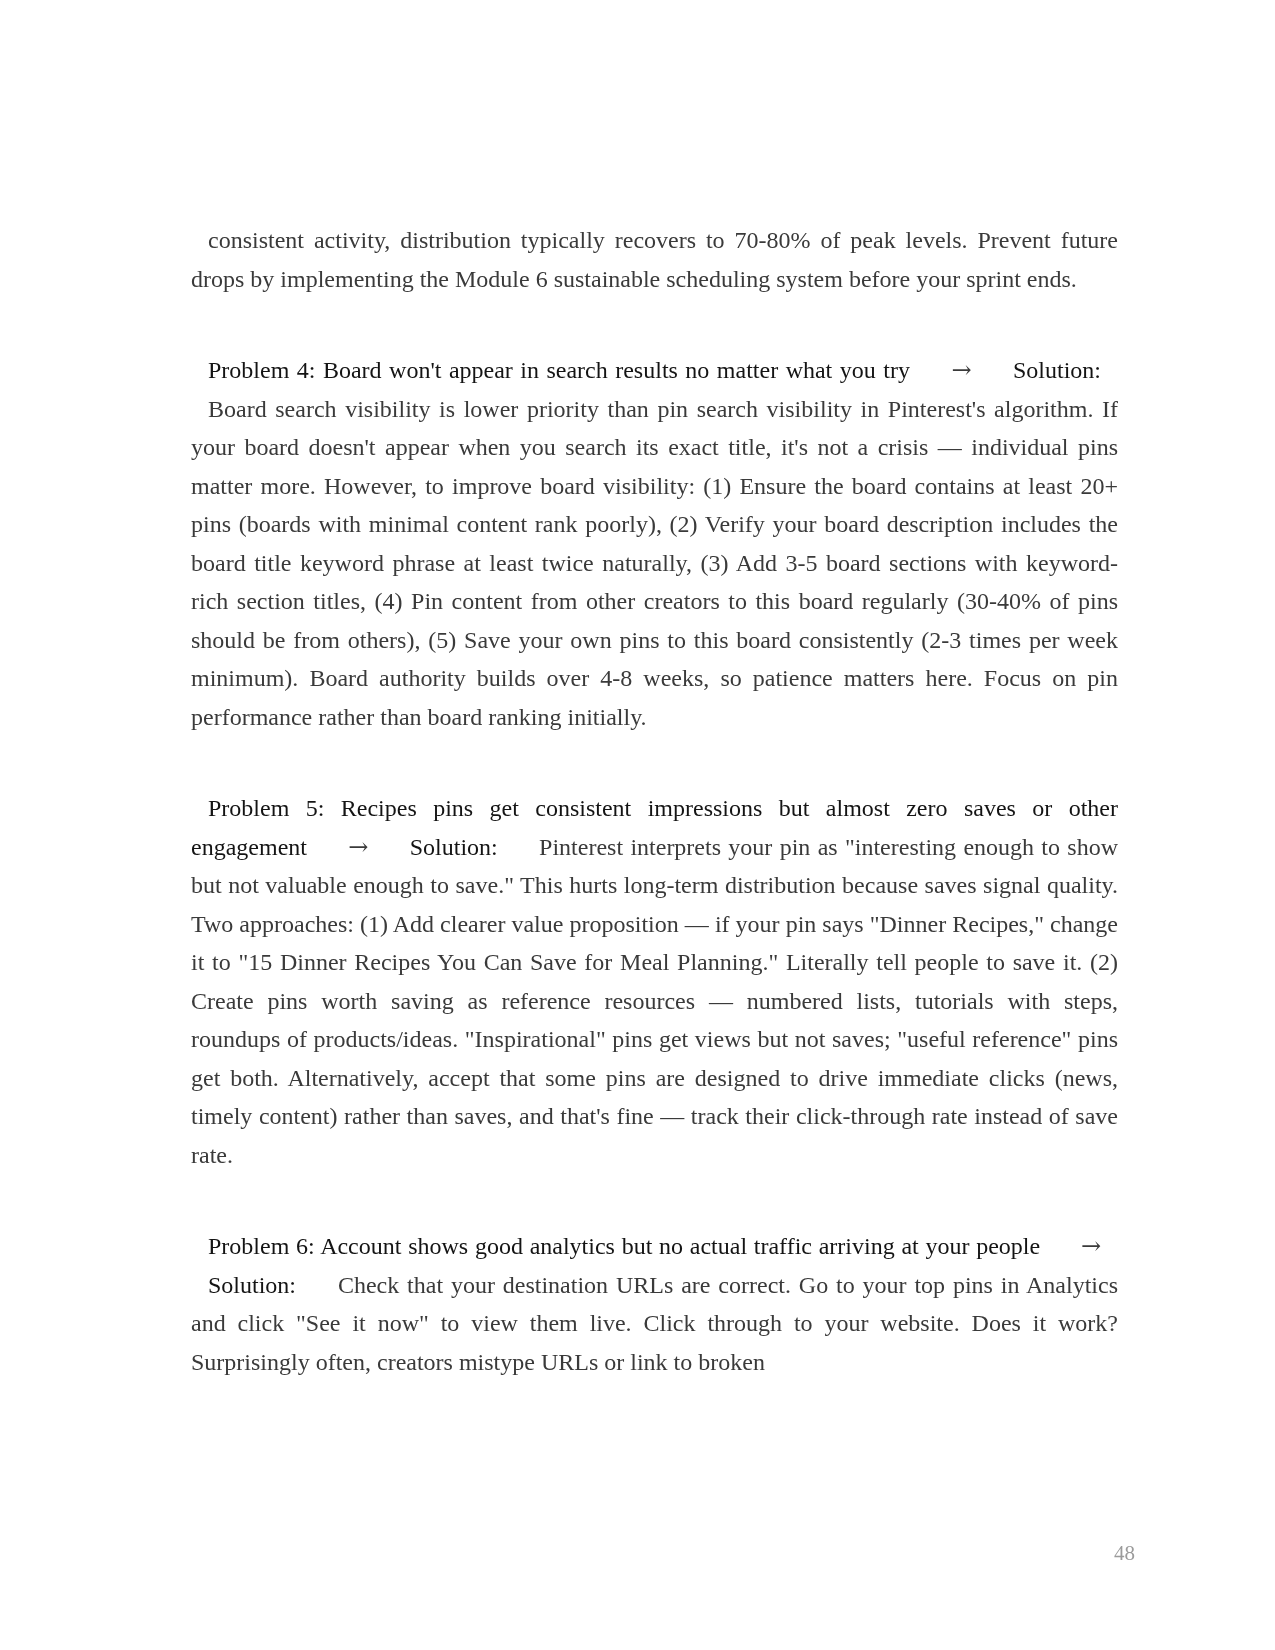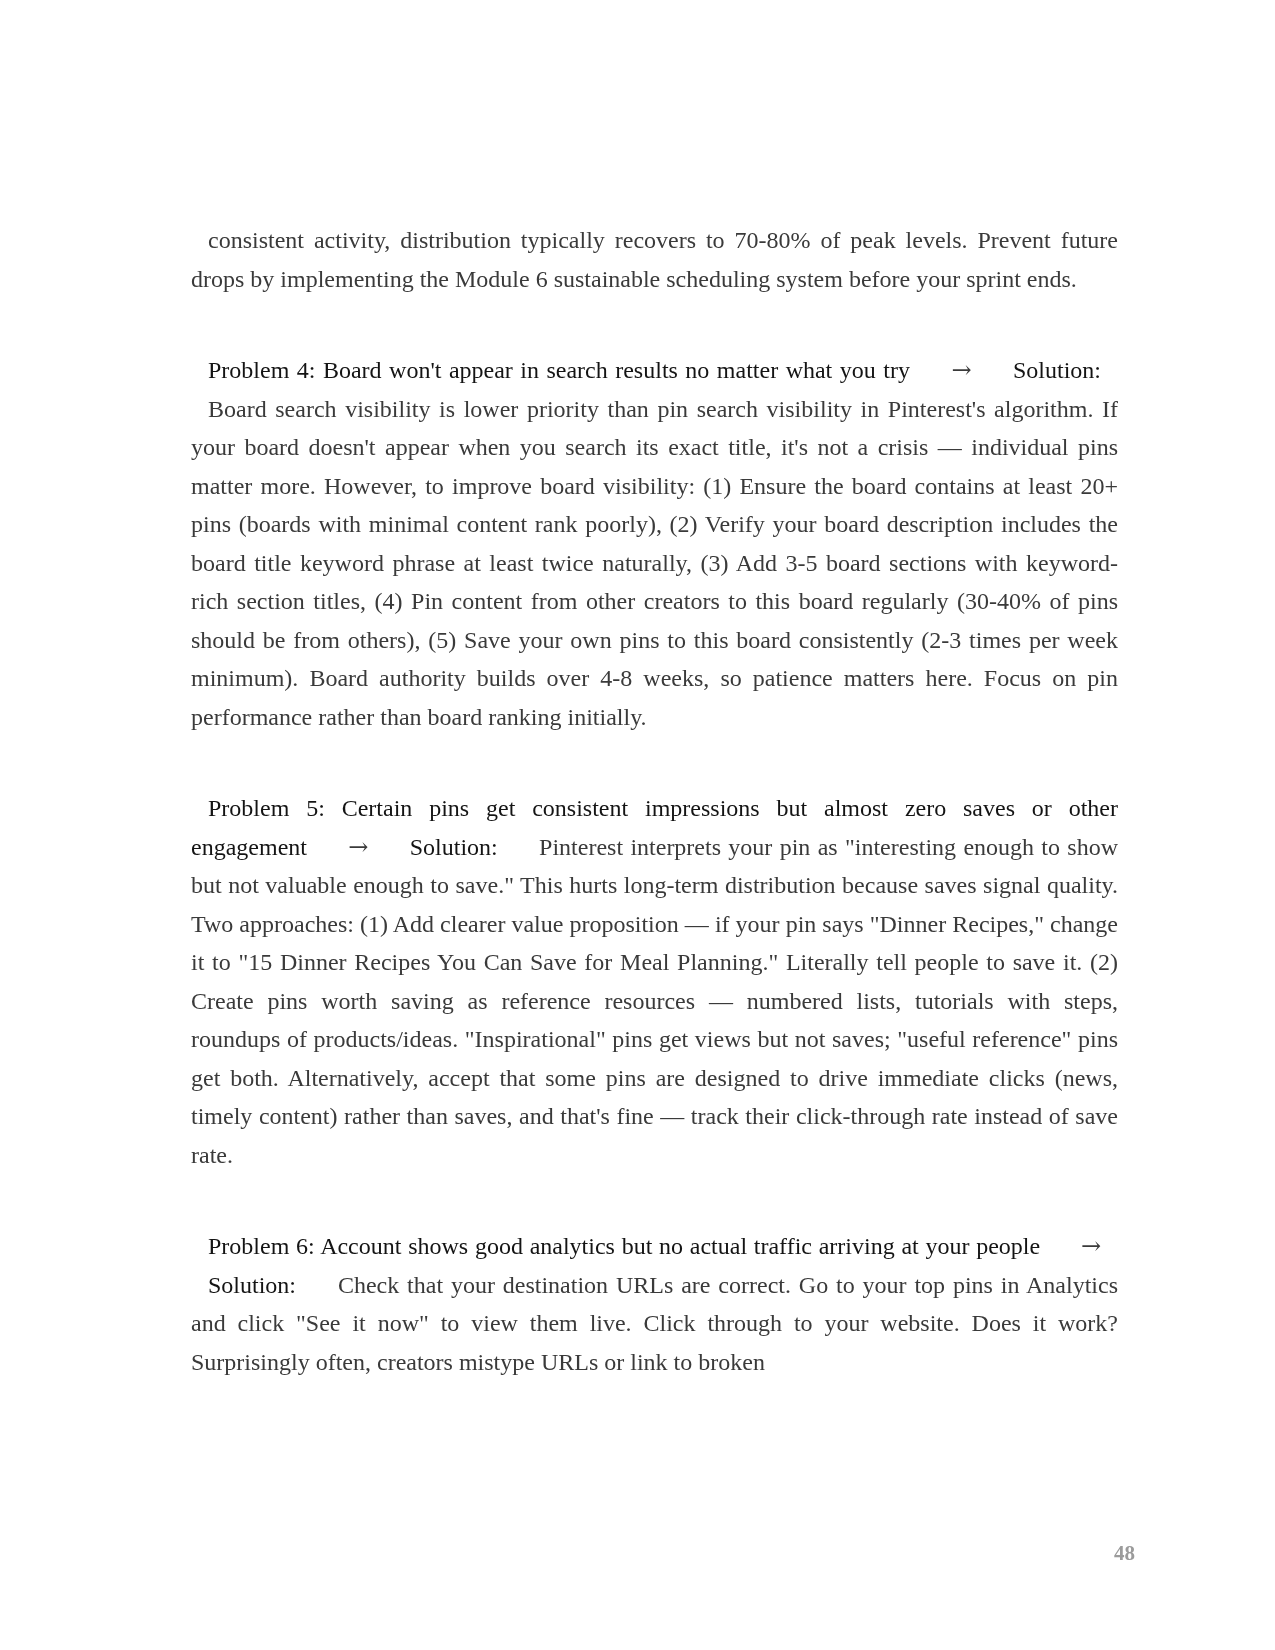--- a/index.html
+++ b/index.html
@@ -37,38 +37,37 @@
     color: #3a3a3a;
   }
   .page-number {
     position: absolute;
     top: 1502px;
     right: 140px;
     font-size: 21px;
     line-height: 34px;
     color: #9b9b9b;
     text-align: right;
-    font-weight: bold;
   }
 </style>
 </head>
 <body>
 
 <div class="page">
 
   <div class="content">
 
     <p class="para"><span>consistent activity, distribution typically recovers to 70-80% of peak levels. Prevent future drops by implementing the Module 6 sustainable scheduling system before your sprint ends.</span></p>
 
     <p class="para"><strong>Problem 4: Board won't appear in search results no matter what you try</strong>
       <span class="arrow">→</span>
       <strong>Solution:</strong>
       <span>Board search visibility is lower priority than pin search visibility in Pinterest's algorithm. If your board doesn't appear when you search its exact title, it's not a crisis — individual pins matter more. However, to improve board visibility: (1) Ensure the board contains at least 20+ pins (boards with minimal content rank poorly), (2) Verify your board description includes the board title keyword phrase at least twice naturally, (3) Add 3-5 board sections with keyword-rich section titles, (4) Pin content from other creators to this board regularly (30-40% of pins should be from others), (5) Save your own pins to this board consistently (2-3 times per week minimum). Board authority builds over 4-8 weeks, so patience matters here. Focus on pin performance rather than board ranking initially.</span></p>
 
-    <p class="para"><strong>Problem 5: Certain pins get consistent impressions but almost zero saves or other engagement</strong>
+    <p class="para"><strong>Problem 5: Recipes pins get consistent impressions but almost zero saves or other engagement</strong>
       <span class="arrow">→</span>
       <strong>Solution:</strong>
       <span>Pinterest interprets your pin as "interesting enough to show but not valuable enough to save." This hurts long-term distribution because saves signal quality. Two approaches: (1) Add clearer value proposition — if your pin says "Dinner Recipes," change it to "15 Dinner Recipes You Can Save for Meal Planning." Literally tell people to save it. (2) Create pins worth saving as reference resources — numbered lists, tutorials with steps, roundups of products/ideas. "Inspirational" pins get views but not saves; "useful reference" pins get both. Alternatively, accept that some pins are designed to drive immediate clicks (news, timely content) rather than saves, and that's fine — track their click-through rate instead of save rate.</span></p>
 
     <p class="para"><strong>Problem 6: Account shows good analytics but no actual traffic arriving at your people</strong>
       <span class="arrow">→</span>
       <strong>Solution:</strong>
       <span>Check that your destination URLs are correct. Go to your top pins in Analytics and click "See it now" to view them live. Click through to your website. Does it work? Surprisingly often, creators mistype URLs or link to broken</span></p>
 
   </div>

